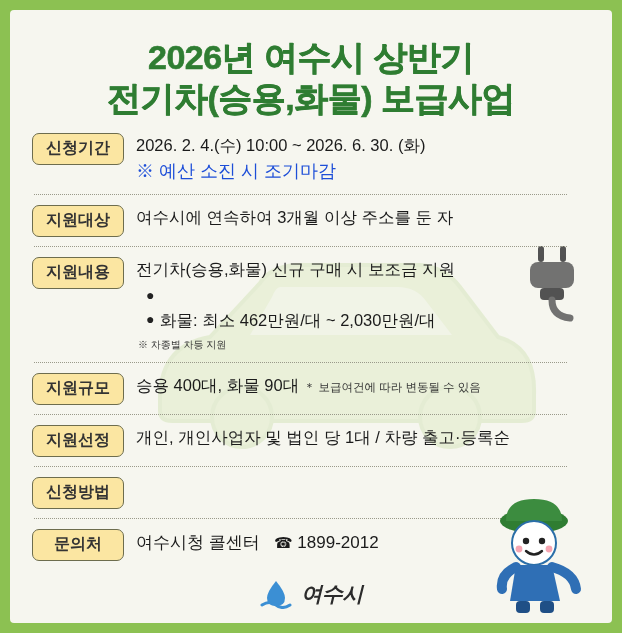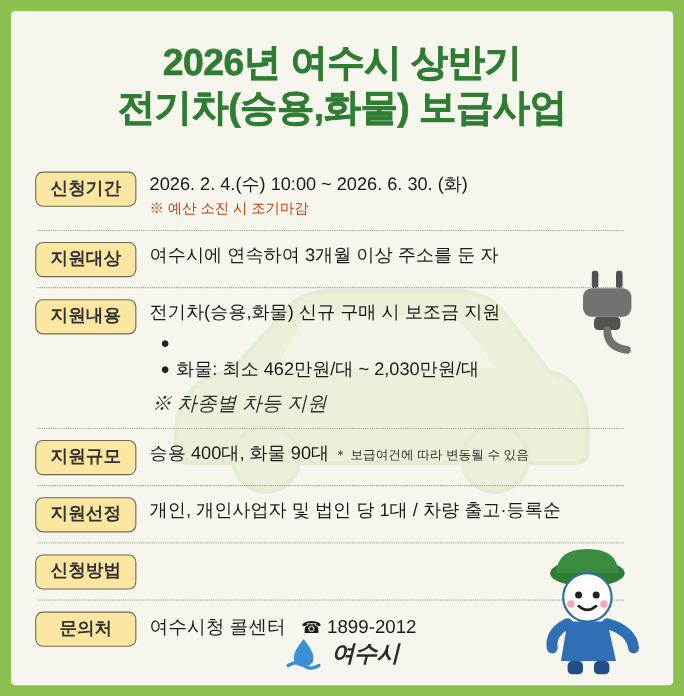--- a/index.html
+++ b/index.html
@@ -39,21 +39,21 @@
     font-size: 34px;
     font-weight: bold;
     letter-spacing: -0.5px;
     color: #2f7d32;
     -webkit-text-stroke: 0.6px #2f7d32;
   }
   .title-line.l2 { margin-top: 2px; }
 
   .rows {
     position: relative;
-    margin-top: 36px;
+    margin-top: 13px;
     padding: 0 43px 0 22px;
   }
   .row {
     display: flex;
     align-items: flex-start;
     margin-bottom: 6px;
   }
   .tag {
     flex: 0 0 auto;
     width: 92px;
@@ -69,44 +69,43 @@
     margin-top: 2px;
   }
   .content {
     flex: 1 1 auto;
     font-size: 16.5px;
     color: #1b1b1b;
     line-height: 1.45;
     padding-top: 3px;
   }
   .content .sub {
-    color: #c2410c;
-    font-size: 13px;
+    color: #1d4ed8;
+    font-size: 18px;
     margin-top: 1px;
   }
   .bullets { margin: 4px 0 0 10px; }
   .bullet {
     display: flex;
     align-items: flex-start;
     margin-bottom: 3px;
     font-size: 16.5px;
   }
   .bullet .dot {
     width: 14px;
     flex: 0 0 14px;
     color: #222;
     font-size: 14px;
     line-height: 1.5;
   }
   .note {
-    font-size: 18px;
+    font-size: 10px;
     color: #333;
     margin-top: 5px;
     margin-left: 2px;
-    font-style: italic;
   }
   .small-note {
     font-size: 11.5px;
     color: #333;
   }
   .divider {
     border: none;
     border-top: 1.5px dotted #9a9a8a;
     margin: 9px 2px 8px 2px;
   }

